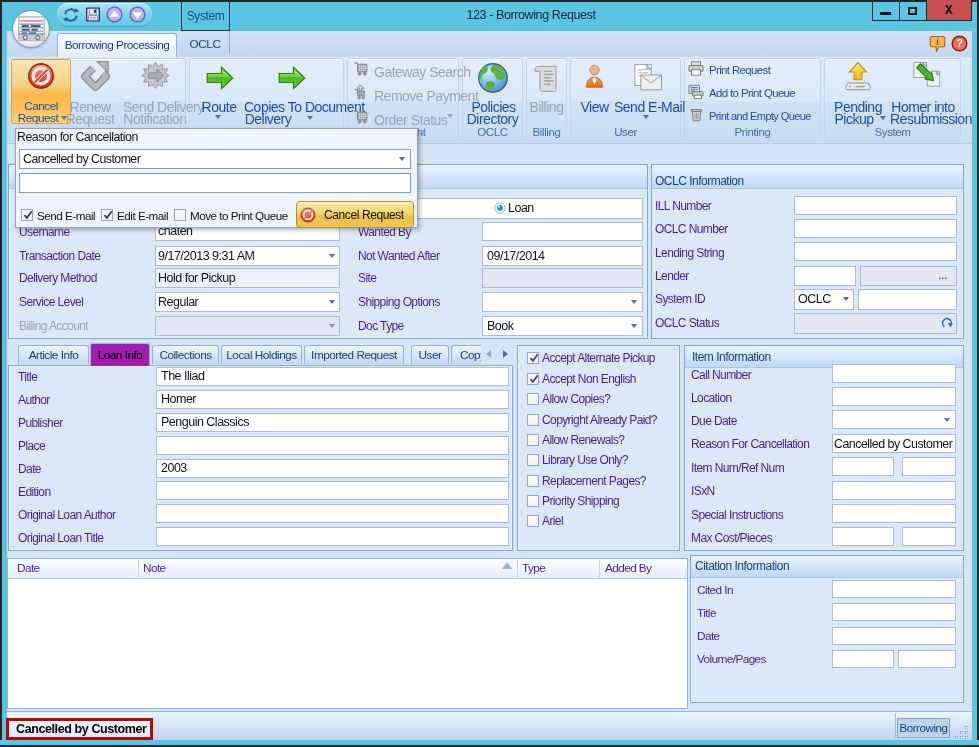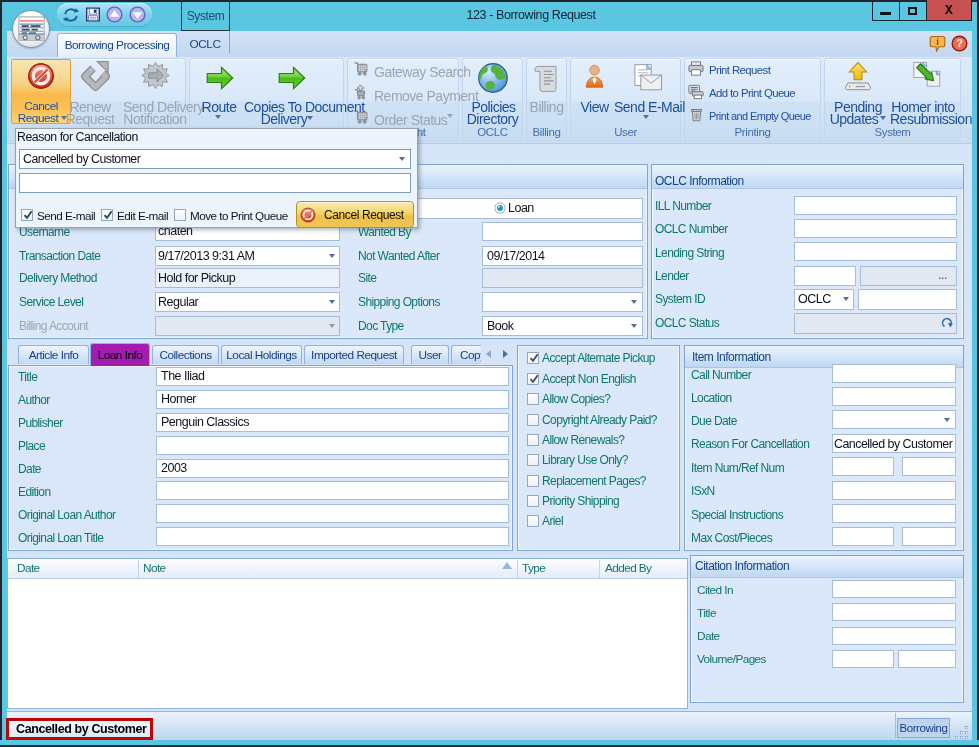--- a/index.html
+++ b/index.html
@@ -1,21 +1,21 @@
 <!DOCTYPE html>
 <html><head>
 <meta charset="utf-8">
 <style>
 html,body{margin:0;padding:0}
 *{box-sizing:border-box}
 body{font-family:"Liberation Sans",sans-serif;width:979px;height:747px;overflow:hidden;position:relative}
 .ab{position:absolute}
 #win{position:absolute;left:0;top:0;width:979px;height:747px;background:#5BC6E1;outline:2px solid #20262b;outline-offset:-2px}
 #client{position:absolute;left:7px;top:31px;width:965px;height:709px;background:#D5E4F6}
-.lbl{position:absolute;font-size:12px;letter-spacing:-0.6px;color:#0f766e;white-space:nowrap}
+.lbl{position:absolute;font-size:12px;letter-spacing:-0.6px;color:#4c1d95;white-space:nowrap}
 .val{position:absolute;font-size:12.5px;letter-spacing:-0.5px;color:#0c1320;white-space:nowrap}
 .fld{position:absolute;background:#fff;border:1px solid #a6bcd8}
 .dis{background:#e2e8f2}
 .pnl{position:absolute;border:1px solid #7fa5d4;box-shadow:inset 0 0 0 1px #eef5fd;background:#DAE8F9}
 .phdr{position:absolute;background:linear-gradient(#eaf3fe,#d7e8fa 45%,#bed7f3);border-bottom:1px solid #a9c6ea;color:#15428B;font-size:12px;letter-spacing:-0.5px;padding:4px 0 0 8px}
 .da{position:absolute;width:0;height:0;border-left:3.5px solid transparent;border-right:3.5px solid transparent;border-top:4px solid #4f6f9f}
 .cb{position:absolute;width:12px;height:12px;background:linear-gradient(#fdfdfd,#eef1f4);border:1px solid #93a8be}
 .rlbl{position:absolute;font-size:14px;letter-spacing:-0.5px;color:#1E4E9C;white-space:nowrap;text-align:center}
 .glbl{position:absolute;bottom:2px;width:100%;text-align:center;font-size:11.5px;letter-spacing:-0.4px;color:#3f70ae}
 .gry{color:#9aa5b4}
@@ -115,21 +115,21 @@
         </linearGradient>
       </defs>
       <path d="M3 11 L22 11 L22 3 L37 17 L22 31 L22 23 L3 23 Z" fill="url(#ga)" stroke="#2e7d12" stroke-width="1.6"></path>
     </svg>
 <div class="rlbl" style="left:196px;top:99px;width:46px">Route</div>
 <div class="da" style="left:215px;top:115px;border-left-width:3.5px;border-right-width:3.5px"></div>
 <svg class="ab" style="left:277px;top:64px" width="30" height="28" viewBox="0 0 40 34">
       <path d="M3 11 L22 11 L22 3 L37 17 L22 31 L22 23 L3 23 Z" fill="url(#ga)" stroke="#2e7d12" stroke-width="1.6"></path>
     </svg>
 <div class="rlbl" style="left:244px;top:99px;width:96px">Copies To Document</div>
-<div class="rlbl" style="left:236px;top:111px;width:96px">Delivery</div>
+<div class="rlbl" style="left:220px;top:111px;width:96px">Delivery</div>
     <div class="da" style="left:307px;top:116px;border-left-width:3.5px;border-right-width:3.5px"></div>
 
 <svg class="ab" style="left:353px;top:60px" width="16" height="16" viewBox="0 0 17 16">
       <g>
         <path d="M1.5 2.5 L4 2.5 L5.5 4.5" stroke="#7d828a" stroke-width="1.4" fill="none"></path>
         <rect x="4.8" y="4" width="10" height="8.2" rx="1" fill="#a7acb3" stroke="#7d828a"></rect>
         <g fill="#d7dadd">
           <rect x="6.3" y="5.5" width="1.4" height="1.4"></rect>
           <rect x="8.5" y="5.5" width="1.4" height="1.4"></rect>
           <rect x="10.7" y="5.5" width="1.4" height="1.4"></rect>
@@ -259,21 +259,21 @@
           <stop offset="0" stop-color="#ffe66e"></stop>
           <stop offset="1" stop-color="#f5b70c"></stop>
         </linearGradient>
       </defs>
       <path d="M17 2 L28 14 L22 14 L22 24 L12 24 L12 14 L6 14 Z" fill="url(#yg)" stroke="#b88a08" stroke-width="1.3"></path>
       <path d="M4 28 L30 28 L33 34 C33 35.5 32 36.5 30 36.5 L4 36.5 C2 36.5 1 35.5 1 34 Z" fill="#e9ebee" stroke="#84898f" stroke-width="1.2"></path>
       <path d="M14 32.5 L26 32.5" stroke="#9aa0a6" stroke-width="1.8"></path>
       <circle cx="6.5" cy="32.5" r="1.2" fill="#8bc34a"></circle>
     </svg>
 <div class="rlbl" style="left:828px;top:99px;width:60px">Pending</div>
-<div class="rlbl" style="left:824px;top:111px;width:60px">Updates</div>
+<div class="rlbl" style="left:824px;top:111px;width:60px">Pickup</div>
     <div class="da" style="left:880px;top:116px;border-left-width:3.5px;border-right-width:3.5px"></div>
 
 <svg class="ab" style="left:907px;top:61px" width="42" height="33" viewBox="0 0 40 42">
       <rect x="2" y="2" width="16" height="19" fill="#f4f5f7" stroke="#8d9297"></rect>
       <path d="M13.5 2 L18 6.5 L13.5 6.5 Z" fill="#a8cdf0" stroke="#5f93c9"></path>
       <rect x="19" y="13" width="16" height="19" fill="#eff0f2" stroke="#8d9297"></rect>
       <path d="M30.5 13 L35 17.5 L30.5 17.5 Z" fill="#a8cdf0" stroke="#5f93c9"></path>
       <path d="M10.5 3.5 L23.1 16.1 L24.8 14.4 L27 25 L16.4 22.8 L18.1 21.1 L5.5 8.5 Z" fill="#4cba28" stroke="#2a7410" stroke-width="1.4" stroke-linejoin="round"></path>
     </svg>
 <div class="rlbl" style="left:890px;top:99px;width:66px">Homer into</div>

